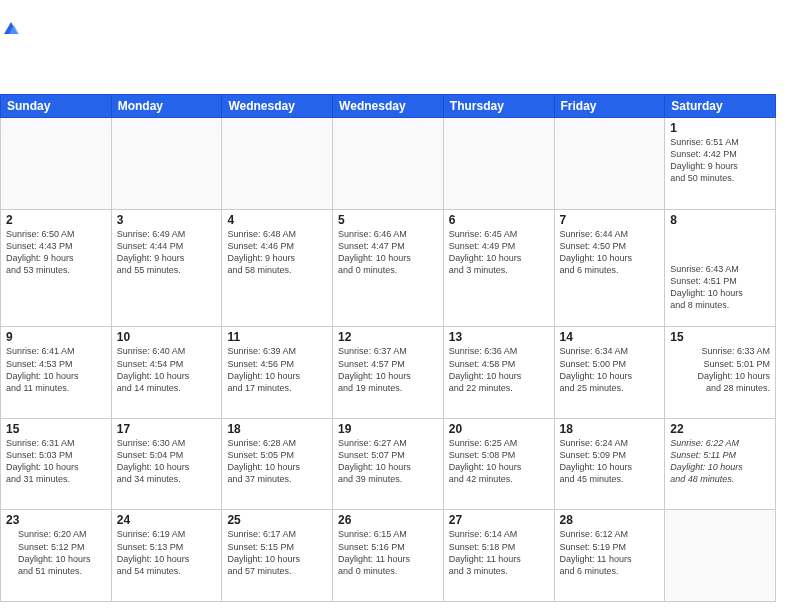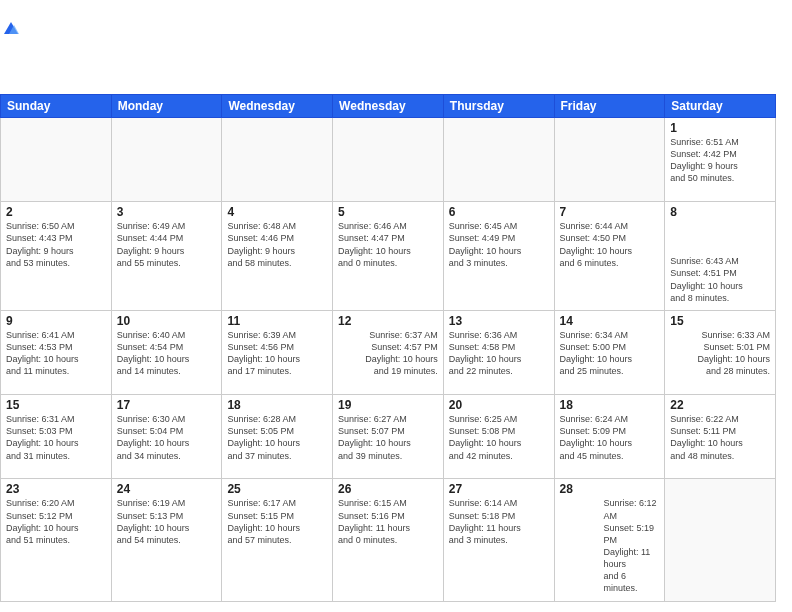--- a/index.html
+++ b/index.html
@@ -222,21 +222,21 @@
           </td>
           <td>
             <span class="day-num">11</span>
             <div class="day-info" style="white-space: pre-line;">Sunrise: 6:39 AM
 Sunset: 4:56 PM
 Daylight: 10 hours
 and 17 minutes.</div>
           </td>
           <td>
             <span class="day-num">12</span>
-            <div class="day-info" style="white-space: pre-line; text-align: right;">Sunrise: 6:37 AM
+            <div class="day-info" style="white-space: pre-line;">Sunrise: 6:37 AM
 Sunset: 4:57 PM
 Daylight: 10 hours
 and 19 minutes.</div>
           </td>
           <td>
             <span class="day-num">13</span>
             <div class="day-info" style="white-space: pre-line;">Sunrise: 6:36 AM
 Sunset: 4:58 PM
 Daylight: 10 hours
 and 22 minutes.</div>
@@ -294,30 +294,30 @@
           </td>
           <td>
             <span class="day-num">18</span>
             <div class="day-info" style="white-space: pre-line;">Sunrise: 6:24 AM
 Sunset: 5:09 PM
 Daylight: 10 hours
 and 45 minutes.</div>
           </td>
           <td>
             <span class="day-num">22</span>
-            <div class="day-info" style="white-space: pre-line;">Sunrise: 6:22 AM
+            <div class="day-info" style="white-space: pre-line; font-style: italic;">Sunrise: 6:22 AM
 Sunset: 5:11 PM
 Daylight: 10 hours
 and 48 minutes.</div>
           </td>
         </tr>
         <tr>
           <td>
             <span class="day-num">23</span>
-            <div class="day-info" style="white-space: pre-line;">Sunrise: 6:20 AM
+            <div class="day-info" style="white-space: pre-line; margin-left: 12px;">Sunrise: 6:20 AM
 Sunset: 5:12 PM
 Daylight: 10 hours
 and 51 minutes.</div>
           </td>
           <td>
             <span class="day-num">24</span>
             <div class="day-info" style="white-space: pre-line;">Sunrise: 6:19 AM
 Sunset: 5:13 PM
 Daylight: 10 hours
 and 54 minutes.</div>
@@ -338,21 +338,21 @@
           </td>
           <td>
             <span class="day-num">27</span>
             <div class="day-info" style="white-space: pre-line;">Sunrise: 6:14 AM
 Sunset: 5:18 PM
 Daylight: 11 hours
 and 3 minutes.</div>
           </td>
           <td>
             <span class="day-num">28</span>
-            <div class="day-info" style="white-space: pre-line; margin-left: 44px;">Sunrise: 6:12 AM
+            <div class="day-info" style="white-space: pre-line;">Sunrise: 6:12 AM
 Sunset: 5:19 PM
 Daylight: 11 hours
 and 6 minutes.</div>
           </td>
           <td class="empty"></td>
         </tr>
       </tbody>
   </table>
 </div>
 

